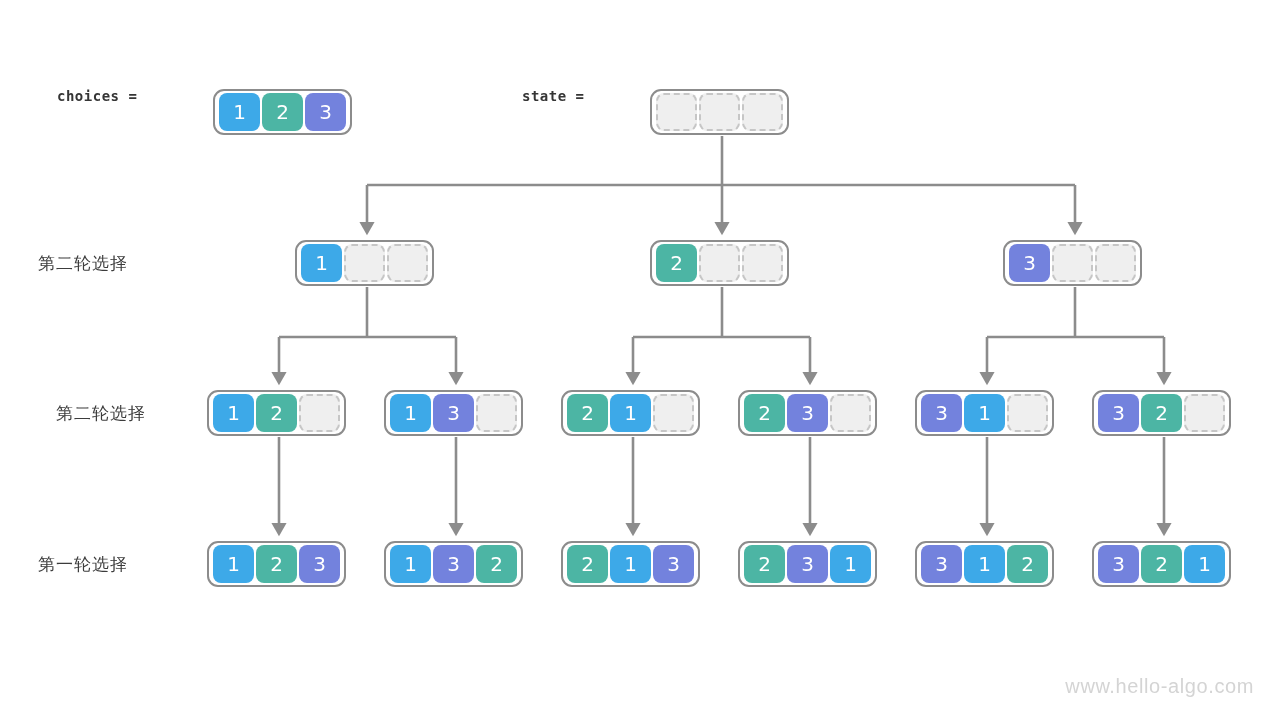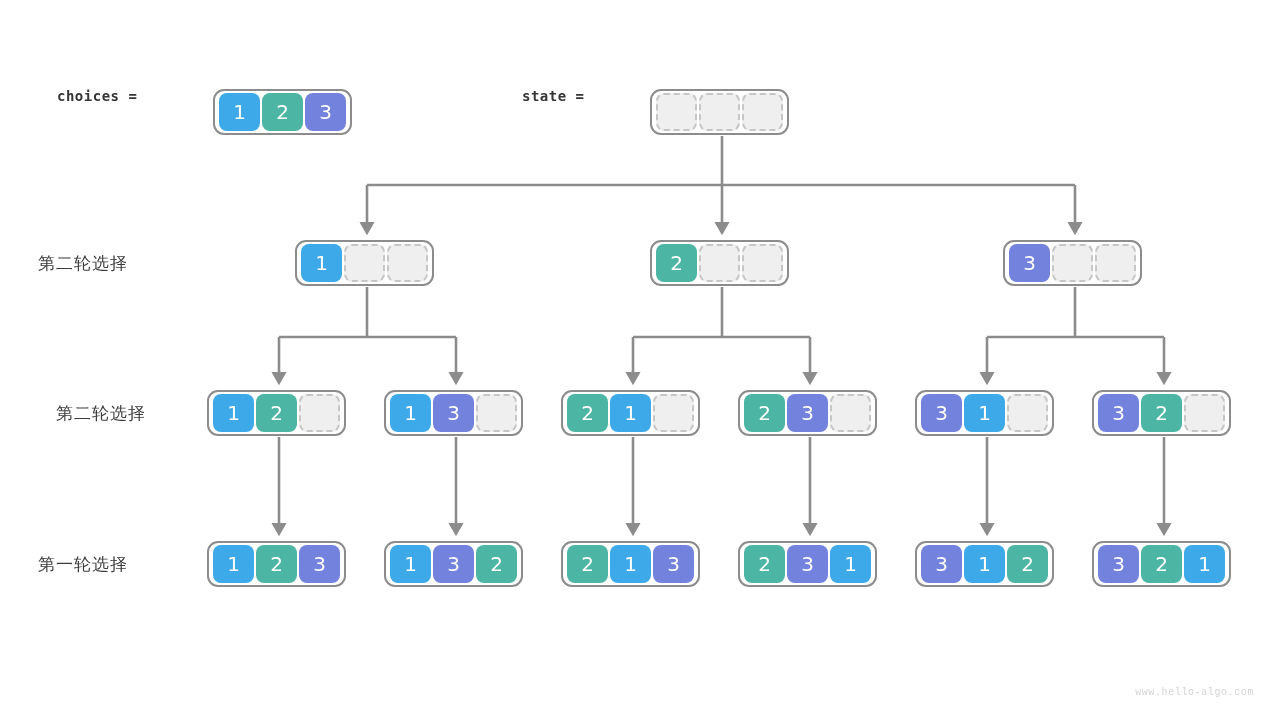--- a/index.html
+++ b/index.html
@@ -47,22 +47,22 @@
     font-family: "DejaVu Sans", "Liberation Sans", sans-serif;
     font-size: 17px;
     color: #3c3c3c;
     white-space: nowrap;
     letter-spacing: 1px;
   }
   .watermark {
     position: absolute;
     right: 26px;
     bottom: 22px;
-    font-family: Liberation Mono, monospace;
-    font-size: 10px;
+    font-family: Liberation Sans, sans-serif;
+    font-size: 20px;
     color: #d4d4d4;
     letter-spacing: 0.6px;
     white-space: nowrap;
   }
 
   
   .array-node {
     position: absolute;
     display: flex;
     flex-direction: row;

